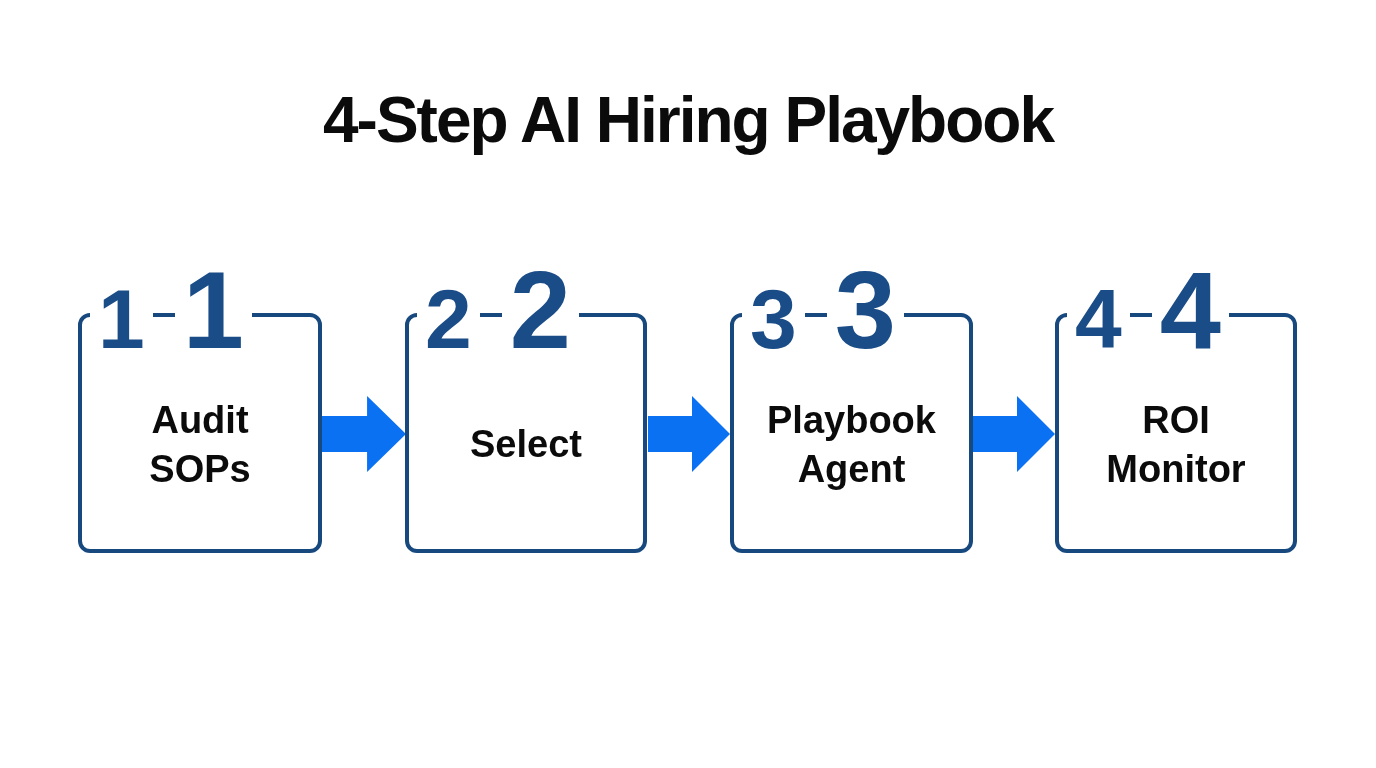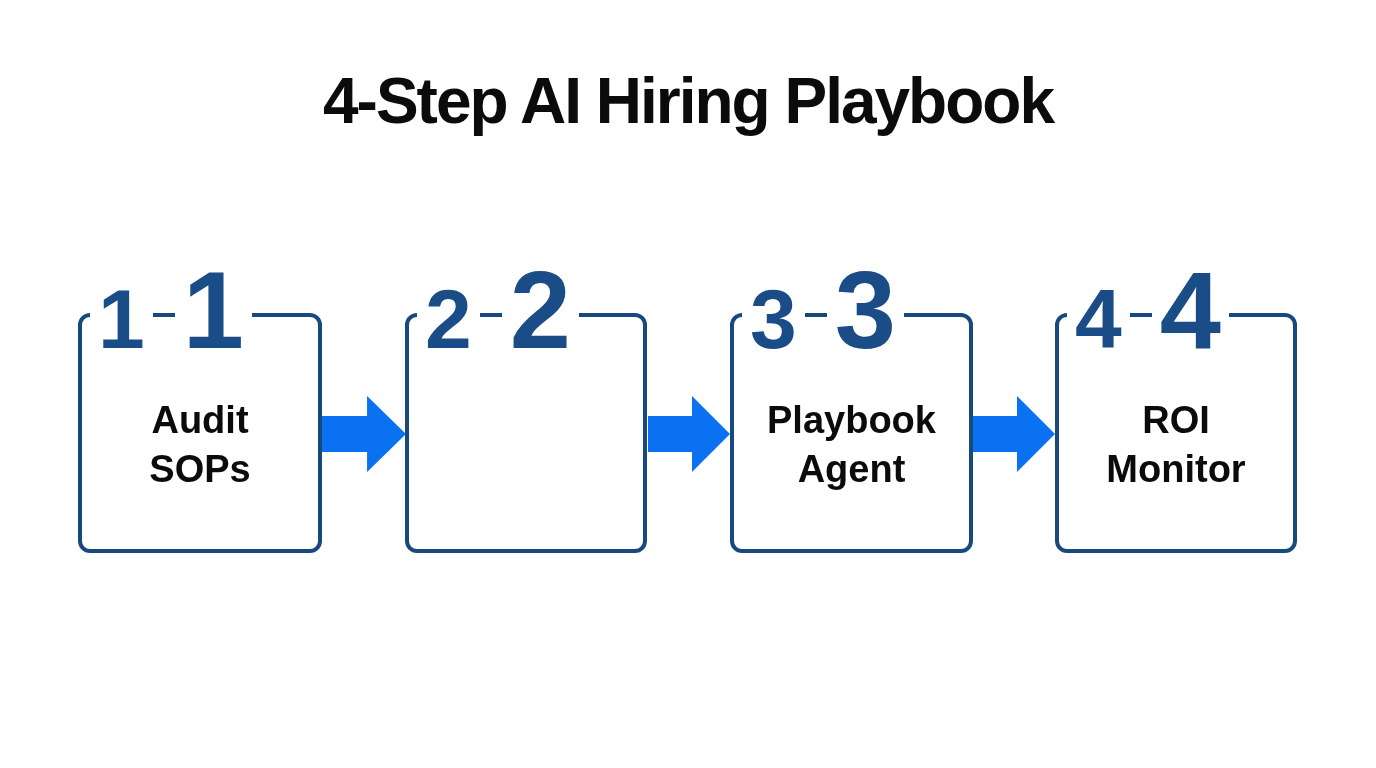--- a/index.html
+++ b/index.html
@@ -8,21 +8,21 @@
   }
   *{margin:0;padding:0;box-sizing:border-box;}
   html,body{width:1376px;height:768px;overflow:hidden;}
   body{
     background:var(--background);
     font-family:"Liberation Sans","DejaVu Sans",sans-serif;
     position:relative;
   }
   .canvas{position:absolute;inset:0;}
   .title{
-    position:absolute;left:0;right:0;top:64px;
+    position:absolute;left:0;right:0;top:83px;
     text-align:center;
     font-size:64px;font-weight:700;letter-spacing:-2px;
     color:var(--title_text);
   }
   .flow{position:absolute;inset:0;}
   .step{
     position:absolute;top:313px;width:244px;height:240px;
     border:4px solid var(--step_border);
     border-radius:12px;
     background:transparent;
@@ -83,20 +83,21 @@
     <svg class="arrow a0" viewBox="0 0 82 76" preserveAspectRatio="none">
       <polygon points="0,20 44,20 44,0 82,38 44,76 44,56 0,56"></polygon>
     </svg>
 
     <div class="step s1">
       <div class="nums">
         <span class="num small">2</span>
         <span class="num big">2</span>
       </div>
       <div class="label">
+        <span>Select</span>
       </div>
     </div>
 
     <svg class="arrow a1" viewBox="0 0 82 76" preserveAspectRatio="none">
       <polygon points="0,20 44,20 44,0 82,38 44,76 44,56 0,56"></polygon>
     </svg>
 
     <div class="step s2">
       <div class="nums">
         <span class="num small">3</span>

